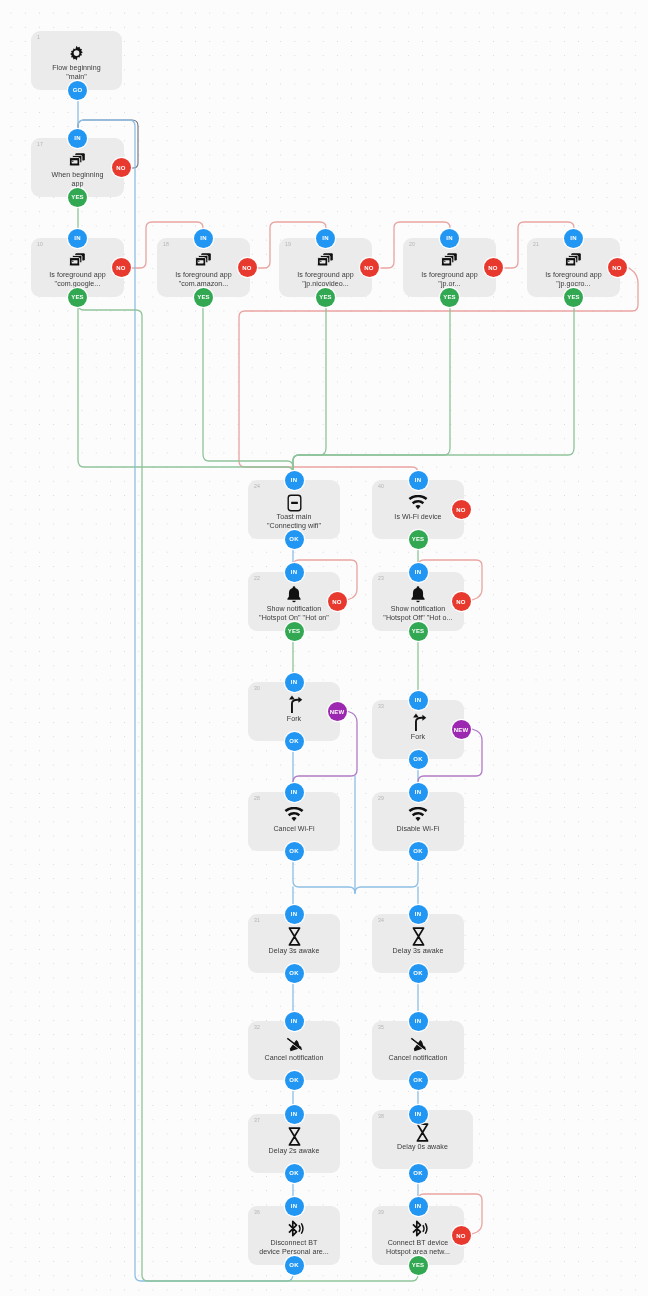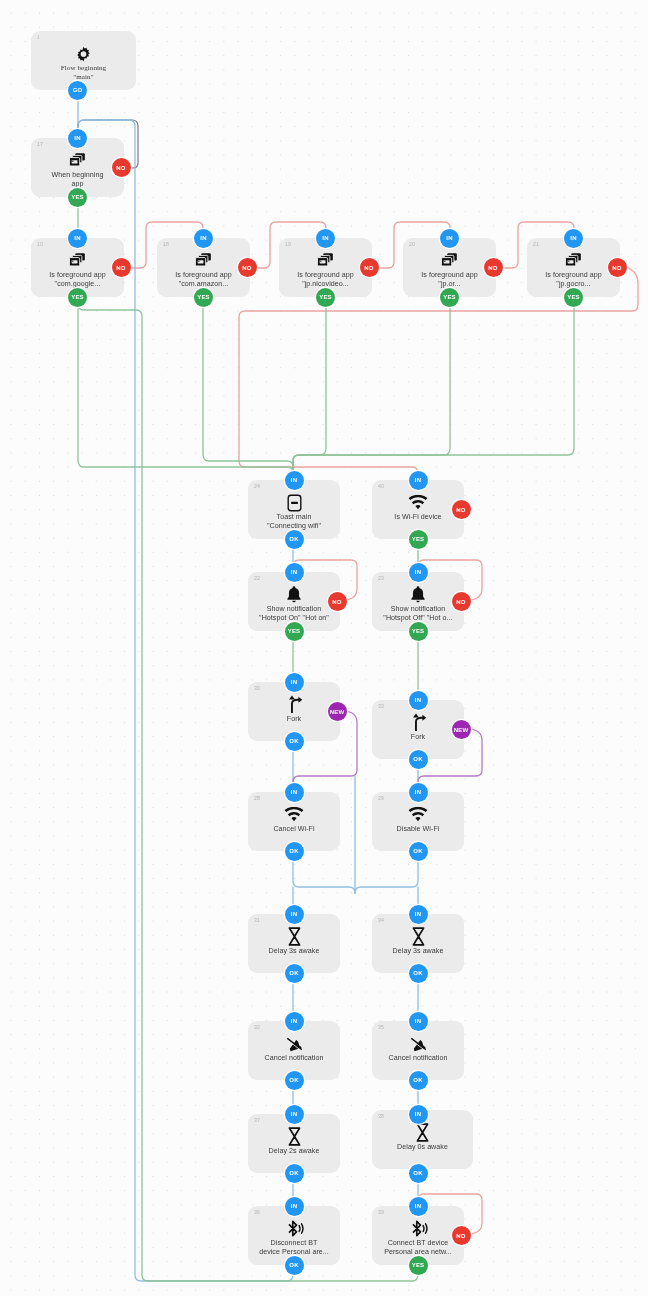--- a/index.html
+++ b/index.html
@@ -120,21 +120,21 @@
       <path d="M472,1234 L477,1232 Q482,1229 482,1223 L482,1200 Q482,1194 476,1194 L424,1194 Q418,1194 418,1200 L418,1206" stroke="#e9a3a0"></path>
 
       <path d="M293,1274 Q293,1281 287,1281 L141,1281 Q135,1281 135,1275 L135,126 Q135,120 129,120 L84,120 Q78,120 78,126 L78,131" stroke="#8cbfe4"></path>
 
       <path d="M418,1274 Q418,1281 412,1281 L148,1281 Q142,1281 142,1275 L142,316 Q142,310 136,310 L84,310 Q78,310 78,304 L78,232" stroke="#8fc49a"></path>
 
     </g>
   </svg>
 
   <div id="nodes">
-      <div class="node" style="left: 31px; top: 31px; width: 105px; height: 59px; font-family: Liberation Serif, serif;">
+      <div class="node" style="left: 31px; top: 31px; width: 91px; height: 59px;">
         <div class="nid">1</div>
         <div class="glyph"><svg width="19" height="19" viewBox="0 0 24 24">
             <path fill="#111" d="M12 2.2l1.5 2.1 2.4-.9.5 2.5 2.5.5-.9 2.4 2.1 1.5-2.1 1.5.9 2.4-2.5.5-.5 2.5-2.4-.9L12 20.8l-1.5-2.1-2.4.9-.5-2.5-2.5-.5.9-2.4L3.9 12.7 6 11.2l-.9-2.4 2.5-.5.5-2.5 2.4.9z"></path>
             <circle cx="12" cy="11.5" r="3.6" fill="#ebebeb"></circle>
           </svg></div>
         <div class="label" style="white-space: pre-line;">Flow beginning
 "main"</div>
       </div>
       <div class="port p-go" style="left: 68px; top: 80.5px;">GO</div>
       <div class="node" style="left: 31px; top: 138px; width: 93px; height: 59px;">
@@ -391,19 +391,19 @@
       <div class="port p-in" style="left: 284.5px; top: 1196.5px;">IN</div>
       <div class="port p-ok" style="left: 284.5px; top: 1255.5px;">OK</div>
       <div class="node" style="left: 372px; top: 1206px; width: 92px; height: 59px;">
         <div class="nid">39</div>
         <div class="glyph"><svg width="19" height="19" viewBox="0 0 22 22">
             <path fill="none" stroke="#111" stroke-width="1.9" stroke-linejoin="round" d="M4.6 6.3 13.3 15 9 19.3V2.7L13.3 7 4.6 15.7"></path>
             <path fill="none" stroke="#111" stroke-width="1.7" stroke-linecap="round" d="M16.4 7.6c1.1 1.9 1.1 4.9 0 6.8"></path>
             <path fill="none" stroke="#111" stroke-width="1.7" stroke-linecap="round" d="M19.2 5.6c1.9 3.2 1.9 7.6 0 10.8"></path>
           </svg></div>
         <div class="label" style="white-space: pre-line;">Connect BT device
-Personal area netw...</div>
+Hotspot area netw...</div>
       </div>
       <div class="port p-in" style="left: 408.5px; top: 1196.5px;">IN</div>
       <div class="port p-yes" style="left: 408.5px; top: 1255.5px;">YES</div>
       <div class="port p-no" style="left: 451.5px; top: 1226px;">NO</div>
     </div>
 </div>
 
 </body></html>

